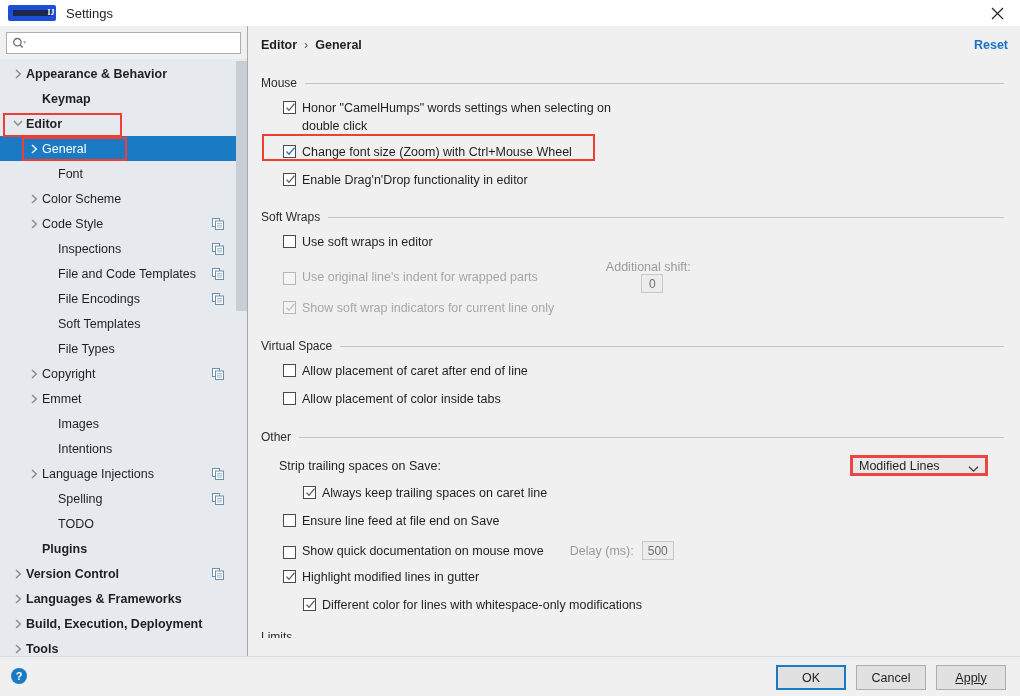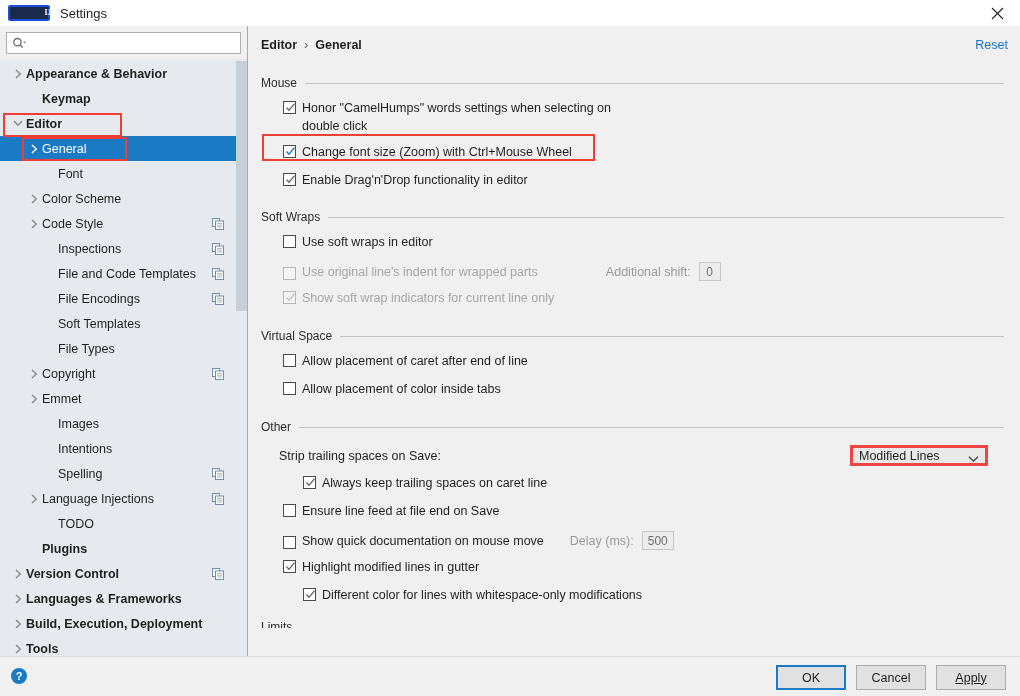--- a/index.html
+++ b/index.html
@@ -19,21 +19,21 @@
     position: absolute; left: 0; top: 0; width: 1020px; height: 26px;
     background: #ffffff;
     display: flex; align-items: center;
   }
   .logo {
     width: 16px; height: 16px; margin-left: 8px;
     background: #1b2a4a;
     border-radius: 2px;
     position: relative;
     display: flex; align-items: center; justify-content: center;
-    border: 2px solid #1d4ed8;
+    border: 5px solid #1d4ed8;
     padding-left: 38px;
   }
   .logo span {
     color: #ffffff; font-size: 8px; font-weight: bold;
     font-family: "Liberation Serif", serif; letter-spacing: 0px;
     line-height: 1;
   }
   .title-text {
     margin-left: 10px; font-size: 13px; color: #1f1f1f;
   }
@@ -108,21 +108,21 @@
     overflow: hidden;
   }
   .breadcrumb {
     position: absolute; left: 12px; top: 12px;
     font-size: 12.5px; font-weight: bold; color: #1f1f1f;
     display: flex; align-items: center; gap: 7px;
   }
   .breadcrumb .sep { font-weight: normal; color: #555; }
   .reset-link {
     position: absolute; right: 12px; top: 12px;
-    font-size: 12.5px; font-weight: normal; color: #1a71c9;
+    font-size: 12.5px; font-weight: bold; color: #1a71c9;
     cursor: pointer;
   }
   .content {
     position: absolute; left: 0; top: 34px; right: 0; bottom: 0;
     padding: 0 16px 0 8px;
   }
   .sect-head {
     display: flex; align-items: center; gap: 8px;
     height: 18px; margin-top: 14px; margin-bottom: 4px;
     padding-left: 4px;
@@ -367,40 +367,40 @@
             <span class="label">Emmet</span>
           </div>
           <div class="node l2">
             <span class="arrow"></span>
             <span class="label">Images</span>
           </div>
           <div class="node l2">
             <span class="arrow"></span>
             <span class="label">Intentions</span>
           </div>
+          <div class="node l1">
+            <span class="arrow">
+              <svg width="9" height="10" viewBox="0 0 9 10">
+                <path d="M2 1 L6.3 5 L2 9" fill="none" stroke="currentColor" stroke-width="1.4"></path>
+              </svg>
+            </span>
+            <span class="label">Language Injections</span>
+            <span class="cfg-icon">
+              <svg width="12" height="12" viewBox="0 0 12 12">
+                <rect x="0.5" y="0.5" width="7" height="8" fill="#ffffff" stroke="#6b8fae" stroke-width="1"></rect>
+                <rect x="3.5" y="3.0" width="8" height="8.5" fill="#ffffff" stroke="#6b8fae" stroke-width="1"></rect>
+                <line x1="5" y1="5.4" x2="10" y2="5.4" stroke="#9aaec0" stroke-width="0.9"></line>
+                <line x1="5" y1="7.2" x2="10" y2="7.2" stroke="#9aaec0" stroke-width="0.9"></line>
+                <line x1="5" y1="9.0" x2="10" y2="9.0" stroke="#9aaec0" stroke-width="0.9"></line>
+              </svg>
+            </span>
+          </div>
           <div class="node l2">
             <span class="arrow"></span>
             <span class="label">Spelling</span>
-            <span class="cfg-icon">
-              <svg width="12" height="12" viewBox="0 0 12 12">
-                <rect x="0.5" y="0.5" width="7" height="8" fill="#ffffff" stroke="#6b8fae" stroke-width="1"></rect>
-                <rect x="3.5" y="3.0" width="8" height="8.5" fill="#ffffff" stroke="#6b8fae" stroke-width="1"></rect>
-                <line x1="5" y1="5.4" x2="10" y2="5.4" stroke="#9aaec0" stroke-width="0.9"></line>
-                <line x1="5" y1="7.2" x2="10" y2="7.2" stroke="#9aaec0" stroke-width="0.9"></line>
-                <line x1="5" y1="9.0" x2="10" y2="9.0" stroke="#9aaec0" stroke-width="0.9"></line>
-              </svg>
-            </span>
-          </div>
-          <div class="node l1">
-            <span class="arrow">
-              <svg width="9" height="10" viewBox="0 0 9 10">
-                <path d="M2 1 L6.3 5 L2 9" fill="none" stroke="currentColor" stroke-width="1.4"></path>
-              </svg>
-            </span>
-            <span class="label">Language Injections</span>
             <span class="cfg-icon">
               <svg width="12" height="12" viewBox="0 0 12 12">
                 <rect x="0.5" y="0.5" width="7" height="8" fill="#ffffff" stroke="#6b8fae" stroke-width="1"></rect>
                 <rect x="3.5" y="3.0" width="8" height="8.5" fill="#ffffff" stroke="#6b8fae" stroke-width="1"></rect>
                 <line x1="5" y1="5.4" x2="10" y2="5.4" stroke="#9aaec0" stroke-width="0.9"></line>
                 <line x1="5" y1="7.2" x2="10" y2="7.2" stroke="#9aaec0" stroke-width="0.9"></line>
                 <line x1="5" y1="9.0" x2="10" y2="9.0" stroke="#9aaec0" stroke-width="0.9"></line>
               </svg>
             </span>
           </div>
@@ -510,21 +510,21 @@
       </div>
 
       <div class="row" style="margin-top:6px;">
         <div class="cb"></div>
         <div class="cb-label">Use soft wraps in editor</div>
       </div>
 
       <div class="row" style="margin-top:5px; align-items:center;">
         <div class="cb disabled"></div>
         <div class="cb-label disabled">Use original line's indent for wrapped parts</div>
-        <div class="inline-right" style="margin-left:68px;">
+        <div class="inline-right" style="margin-left:68px;flex-direction:column;">
           <span class="field-label dim">Additional shift:</span>
           <span class="num-field">0</span>
         </div>
       </div>
 
       <div class="row" style="margin-top:5px;">
         <div class="cb disabled">
           <svg width="11" height="11" viewBox="0 0 11 11">
               <path d="M1.5 5.6 L4 8.3 L9.5 1.6" fill="none" stroke="#bdbdbd" stroke-width="1.3"></path>
             </svg>

